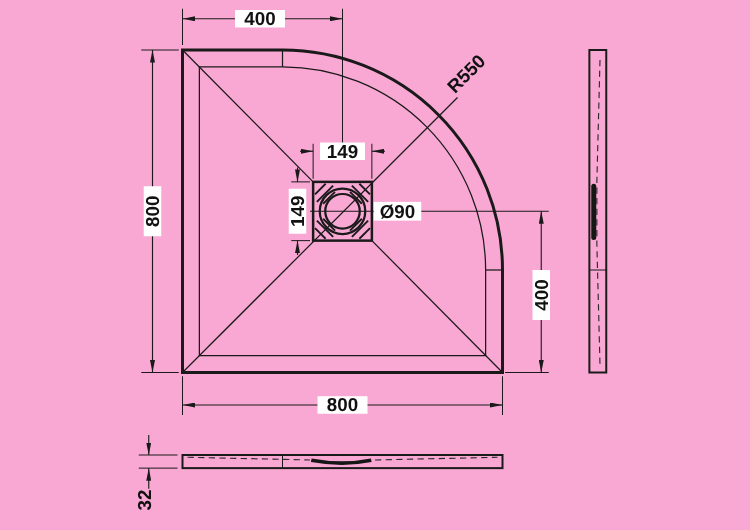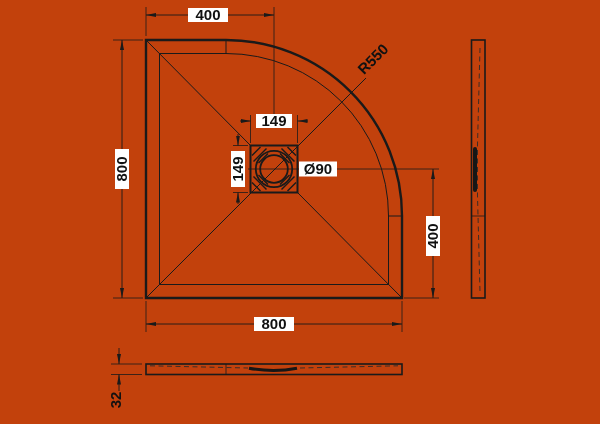--- a/index.html
+++ b/index.html
@@ -1,16 +1,16 @@
 <!DOCTYPE html>
 <html><head>
 <meta charset="utf-8">
 <style>
   html,body{margin:0;padding:0;background:#ffffff;}
-  .stage{width:600px;height:424px;position:relative;background:#c2410c;overflow:hidden;}
+  .stage{width:600px;height:424px;position:relative;background:#f9a8d4;overflow:hidden;}
   svg{display:block;}
   .dim-text{font-family:"Liberation Sans",sans-serif;font-weight:bold;font-size:15px;fill:#111;}
   .outline-thick{stroke:#1a1a1a;stroke-width:2.4;fill:none;stroke-linejoin:miter;}
   .outline-med{stroke:#1a1a1a;stroke-width:2;fill:none;}
   .outline-thin{stroke:#1a1a1a;stroke-width:1;fill:none;}
   .circ{stroke:#1a1a1a;stroke-width:1.8;fill:none;}
   .dimline{stroke:#1a1a1a;stroke-width:0.9;fill:none;}
   .extline{stroke:#1a1a1a;stroke-width:0.8;fill:none;}
   .hidden-dash{stroke:#2a2a2a;stroke-width:0.9;fill:none;stroke-dasharray:5 3.5;}
   .gusset{stroke:#1a1a1a;stroke-width:1.5;fill:none;}

